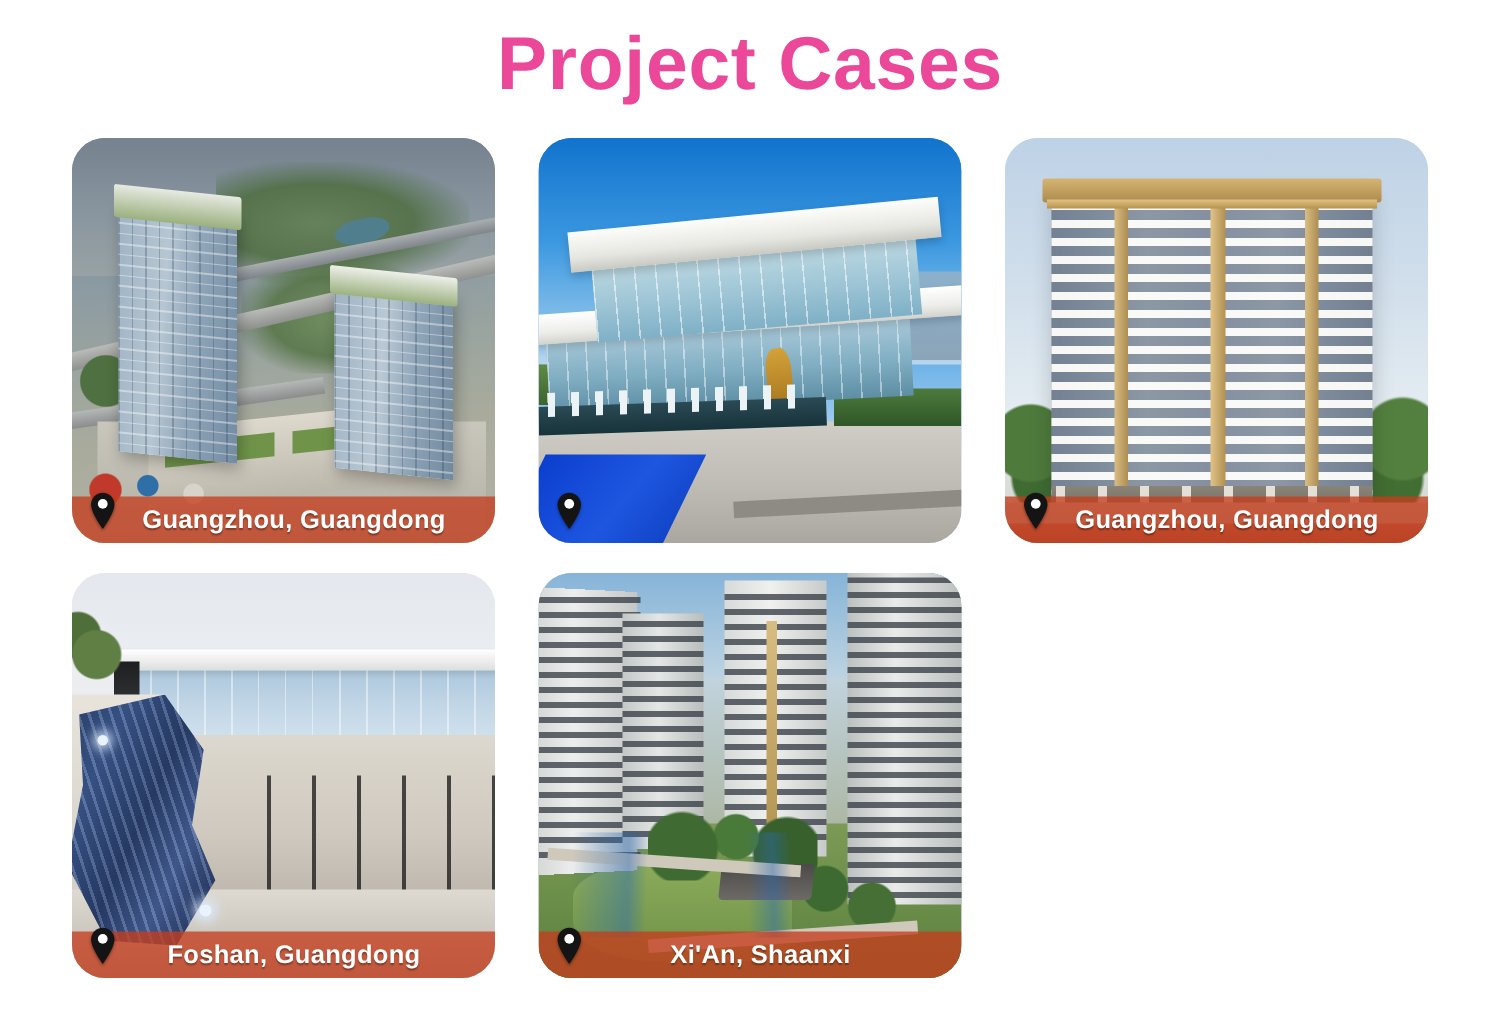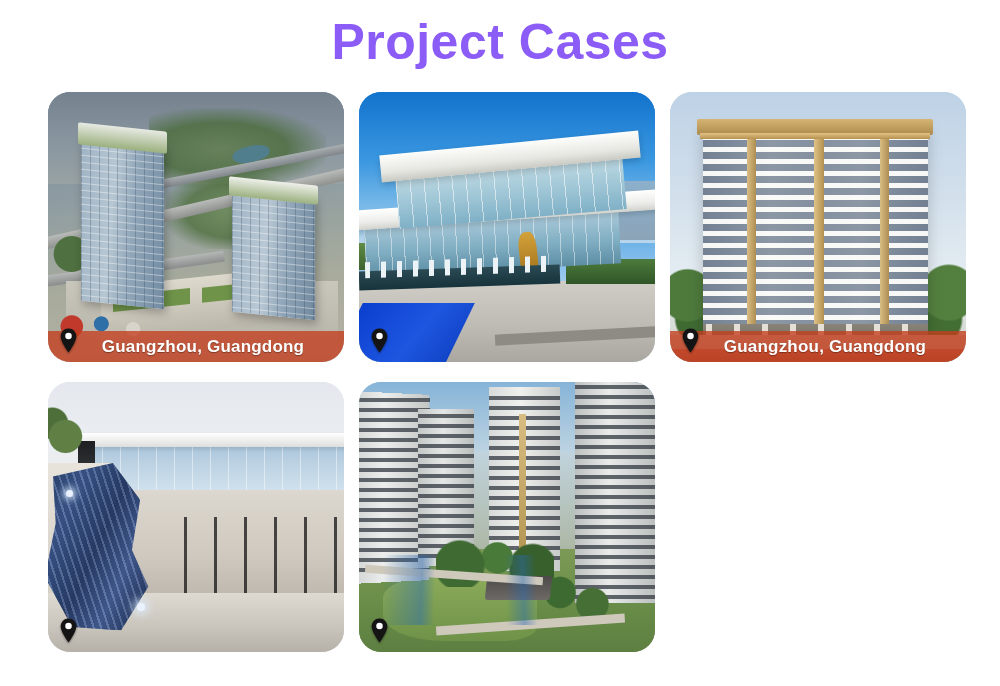--- a/index.html
+++ b/index.html
@@ -26,21 +26,21 @@
   .page-title {
     position: absolute;
     top: 12px;
     left: 0;
     width: 1000px;
     text-align: center;
     font-family: "Liberation Sans", sans-serif;
     font-weight: bold;
     font-size: 50px;
     letter-spacing: 0.5px;
-    color: #8b5cf6;
+    color: #ec4899;
     line-height: 60px;
   }
 
   
   .grid {
     position: absolute;
     left: 48px;
     top: 92px;
     width: 904px;
     height: 562px;
@@ -51,21 +51,20 @@
     row-gap: 20px;
   }
 
   .card {
     position: relative;
     width: 282px;
     height: 270px;
     border-radius: 22px;
     overflow: hidden;
     background: #d7dde4;
-    padding-left: 14px;
   }
 
   .photo {
     position: absolute;
     inset: 0;
     overflow: hidden;
   }
 
   
   .loc-bar {
@@ -443,20 +442,23 @@
           <div class="treeTop"></div>
         <div class="floorStrip"></div>
         <div class="sculpt"></div>
           <div class="spark1"></div>
           <div class="spark2"></div>
       </div>
       <svg class="pin" viewBox="0 0 24 34">
         <path d="M12 0C5.9 0 1 4.9 1 11c0 8.3 11 23 11 23s11-14.7 11-23C23 4.9 18.1 0 12 0z" fill="#141414"></path>
         <circle cx="12" cy="10.5" r="4.6" fill="#ffffff"></circle>
       </svg>
+      <div class="loc-bar">
+        <span class="loc-text">Foshan, Guangdong</span>
+      </div>
     </div>
 
     <div class="card">
       <div class="photo p6">
         <div class="sky6"></div>
         <div class="court"></div>
           <div class="lawnBig"></div>
         <div class="towA"></div>
           <div class="winA"></div>
         <div class="towB"></div>
@@ -470,16 +472,19 @@
           <div class="treeRight"></div>
         <div class="pavilion"></div>
         <div class="path1"></div>
           <div class="path2"></div>
         <div class="netBlue"></div>
       </div>
       <svg class="pin" viewBox="0 0 24 34">
         <path d="M12 0C5.9 0 1 4.9 1 11c0 8.3 11 23 11 23s11-14.7 11-23C23 4.9 18.1 0 12 0z" fill="#141414"></path>
         <circle cx="12" cy="10.5" r="4.6" fill="#ffffff"></circle>
       </svg>
+      <div class="loc-bar">
+        <span class="loc-text">Xi'An, Shaanxi</span>
+      </div>
     </div>
 
   </div>
 </div>
 
 </body></html>

